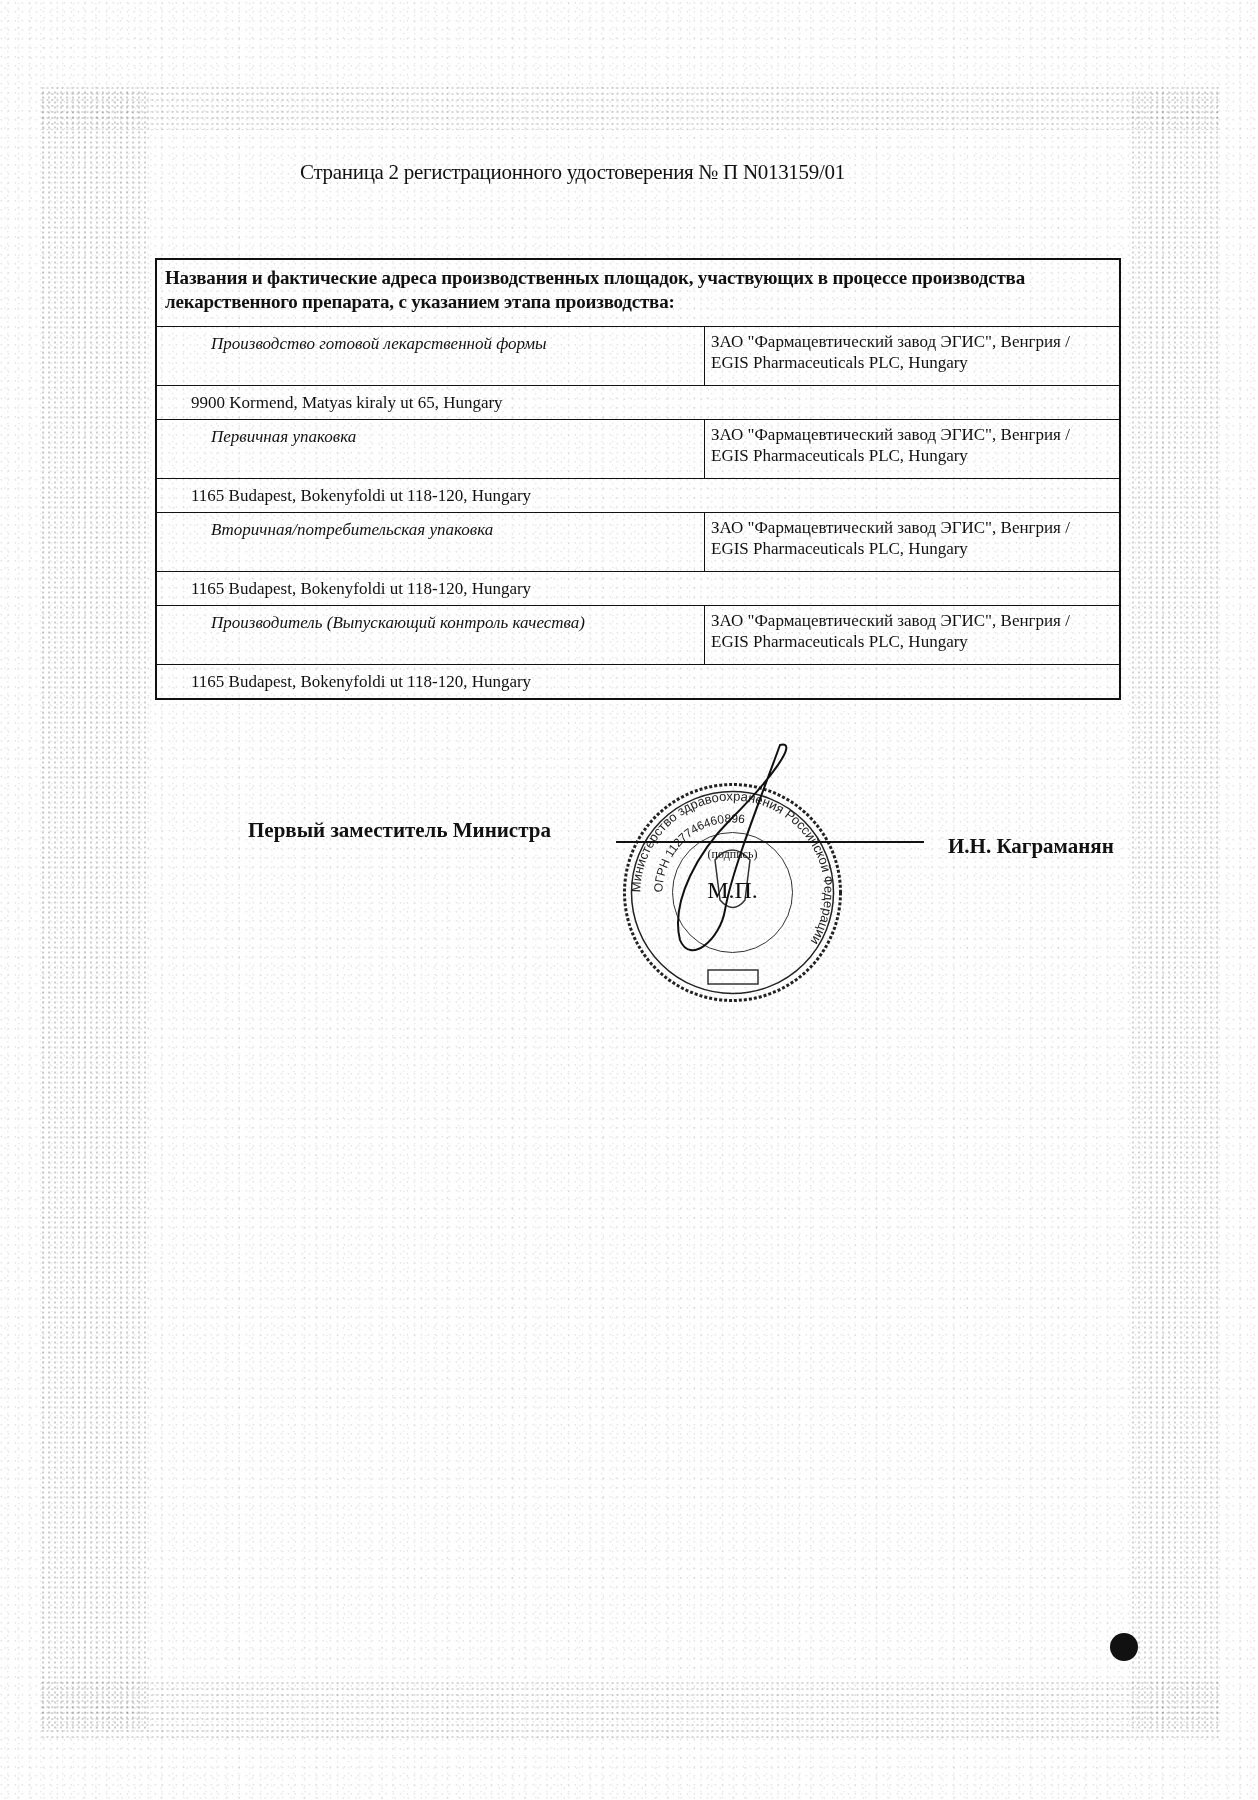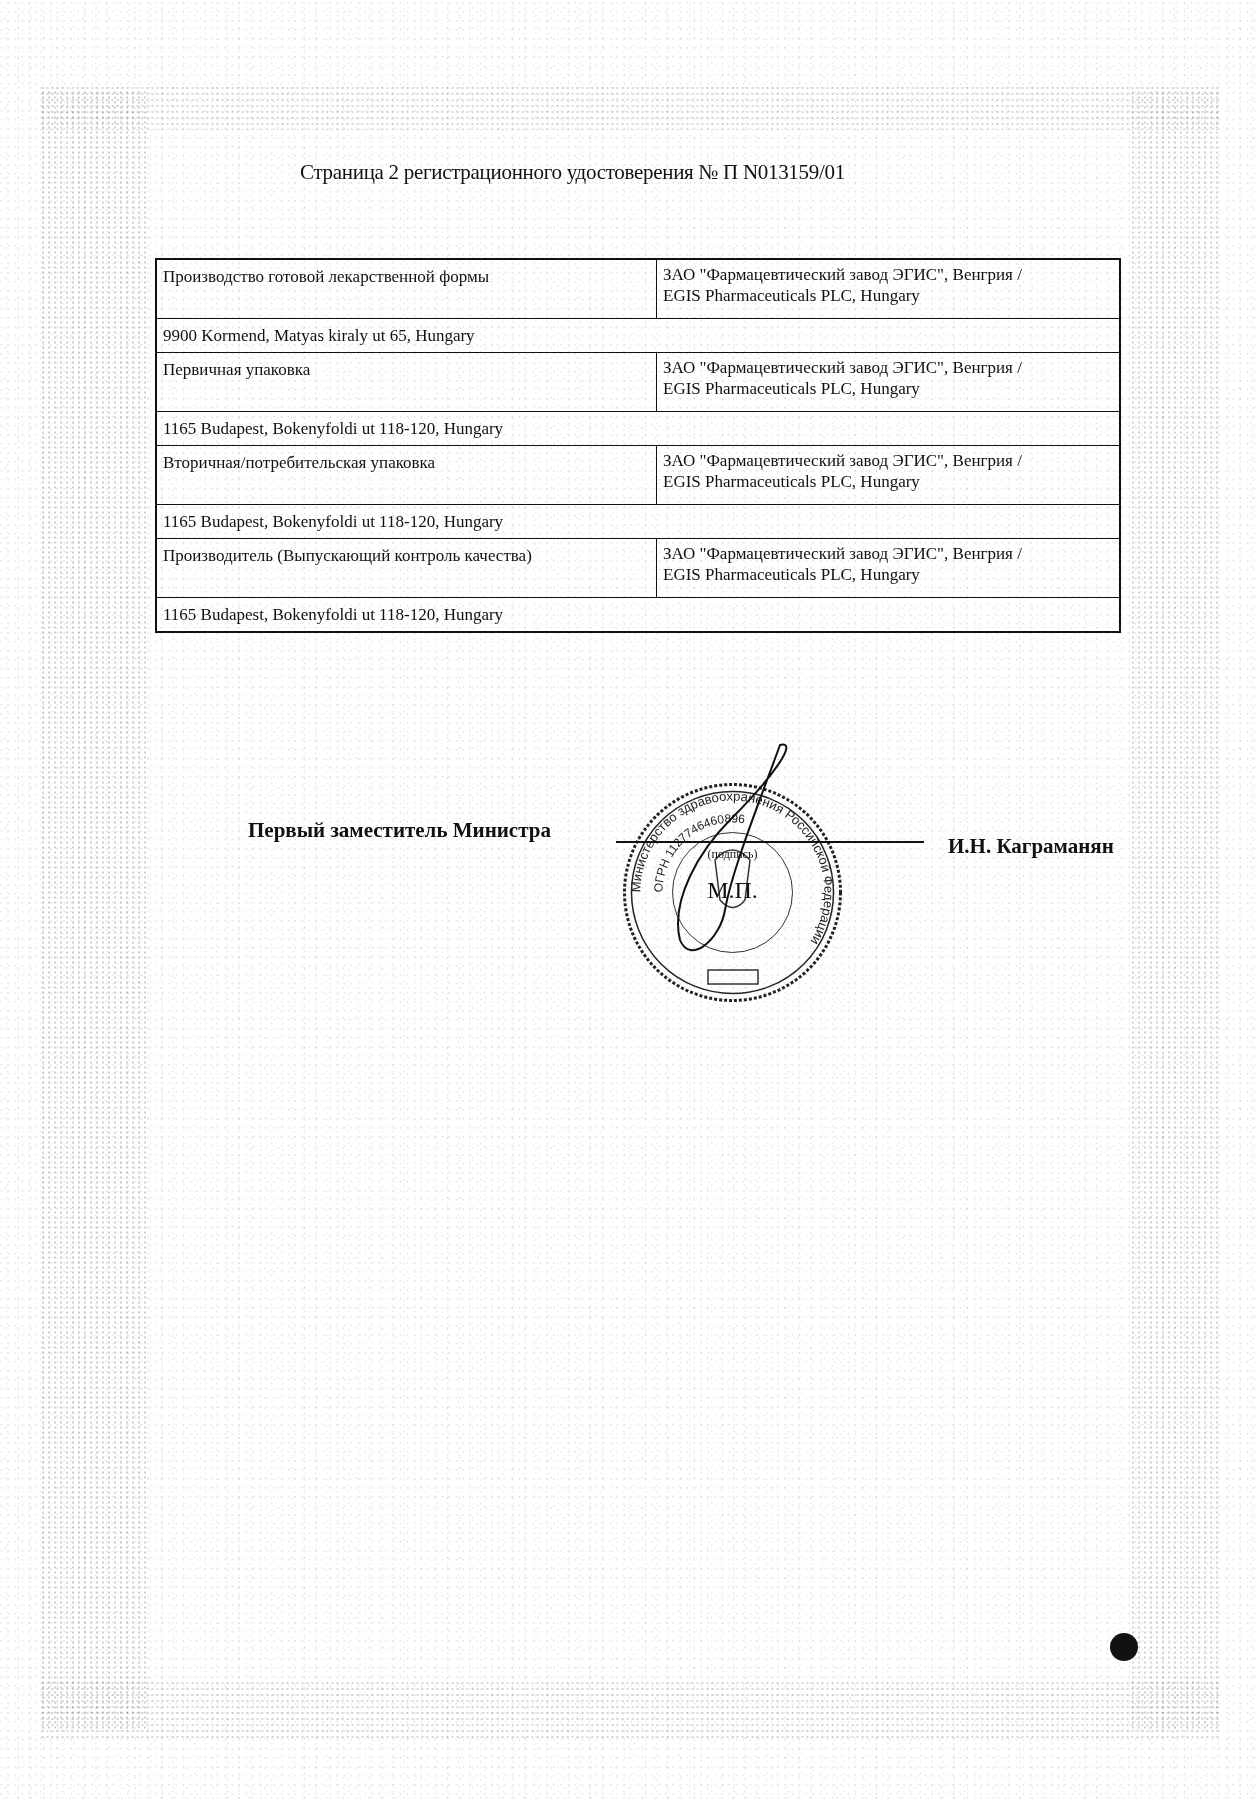--- a/index.html
+++ b/index.html
@@ -34,23 +34,23 @@
   }
 
   .table {
     position: absolute; left: 155px; top: 258px; width: 966px;
     border: 2px solid #111; box-sizing: border-box;
   }
   .row { display: flex; border-top: 1.5px solid #111; box-sizing: border-box; }
   .row:first-child { border-top: none; }
   .cell { box-sizing: border-box; padding: 3px 6px; font-size: 17px; line-height: 21px; }
   .hdr { font-weight: bold; font-size: 19px; line-height: 24px; height: 66px; padding: 6px 8px; width: 100%; letter-spacing: -0.2px; }
-  .stage { width: 500px; height: 58px; border-right: 1.5px solid #111; padding-top: 6px; }
+  .stage { width: 500px; height: 58px; font-style: italic; border-right: 1.5px solid #111; padding-top: 6px; margin-left: 48px; }
   .org { flex: 1; height: 58px; padding-top: 4px; }
-  .addr { width: 100%; height: 33px; padding-top: 6px; }
+  .addr { width: 100%; height: 33px; padding-top: 6px; margin-left: 28px; }
 
   .sign-row { position: absolute; top: 818px; left: 0; width: 1258px; height: 40px; margin-left: 48px; }
   .sign-title { position: absolute; left: 200px; top: 0; font-weight: bold; font-size: 21px; }
   .sign-line { position: absolute; left: 568px; top: 23px; width: 308px; height: 1.5px; background: #111; }
   .sign-name { position: absolute; left: 900px; top: 16px; font-weight: bold; font-size: 21px; }
 
   .stamp { position: absolute; left: 620px; top: 780px; width: 225px; height: 225px; }
   .signature { position: absolute; left: 650px; top: 740px; width: 160px; height: 230px; }
   .dot { position: absolute; left: 1110px; top: 1633px; width: 28px; height: 28px; border-radius: 50%; background: #111; }
 </style>
@@ -59,20 +59,23 @@
 
 <div class="noise"></div>
 <div class="edge-top"></div>
 <div class="edge-left"></div>
 <div class="edge-right"></div>
 <div class="edge-bottom"></div>
 
 <div class="page-header">Страница 2 регистрационного удостоверения № П N013159/01</div>
 
 <div class="table">
+  <div class="row">
+    <div class="cell hdr">Названия и фактические адреса производственных площадок, участвующих в процессе производства лекарственного препарата, с указанием этапа производства:</div>
+  </div>
 
   <div class="row">
     <div class="cell stage">Производство готовой лекарственной формы</div>
     <div class="cell org">
       <div>ЗАО "Фармацевтический завод ЭГИС", Венгрия /</div>
       <div>EGIS Pharmaceuticals PLC, Hungary</div>
     </div>
   </div>
   <div class="row">
     <div class="cell addr">9900 Kormend, Matyas kiraly ut 65, Hungary</div>

